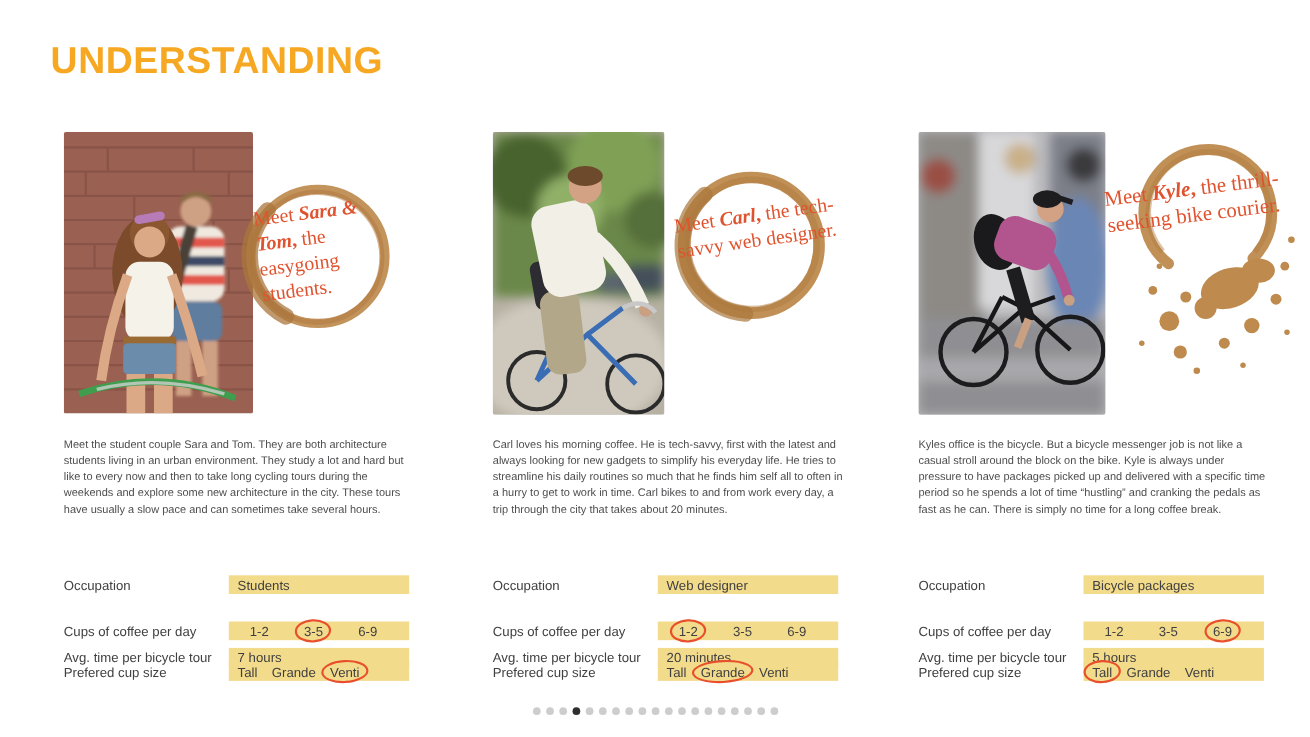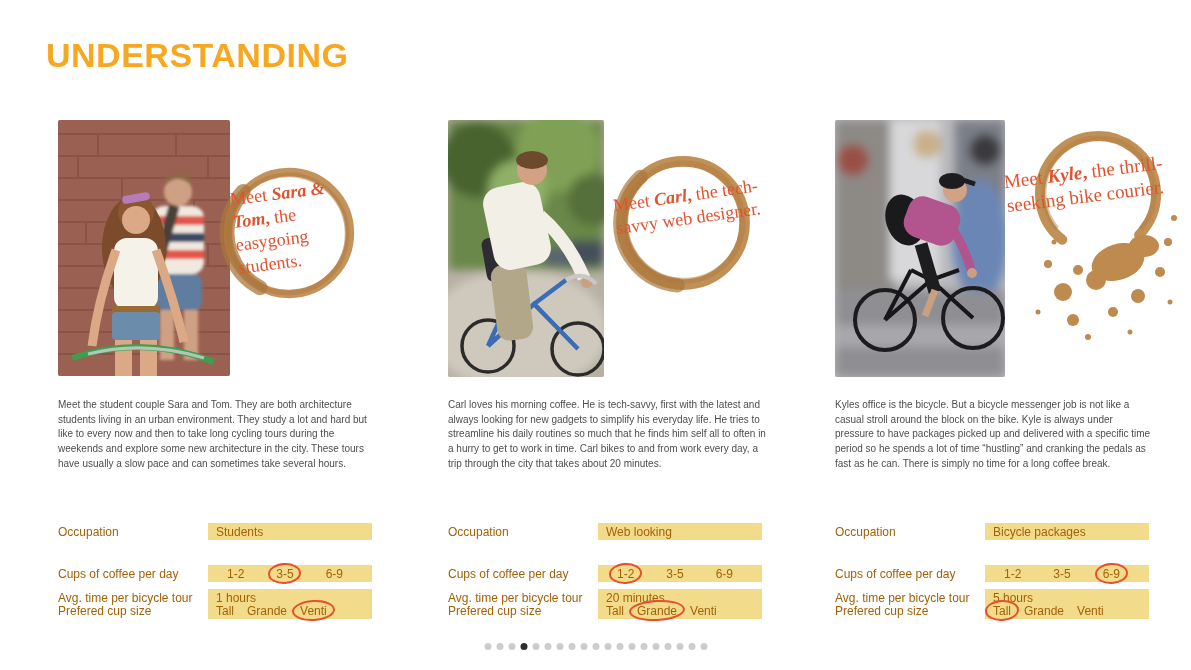--- a/index.html
+++ b/index.html
@@ -32,21 +32,21 @@
   .card1 .meet{left:176px;top:60px;width:132px;transform:rotate(-7deg);}
   .card2 .meet{left:166px;top:64px;width:150px;transform:rotate(-8deg);}
   .card3 .meet{left:170px;top:40px;width:168px;transform:rotate(-7deg);font-size:19px;}
   .meet .name{font-weight:bold;font-style:italic;}
   .meet .suffix{font-weight:bold;}
 
   .desc{position:absolute;left:0;top:278px;width:318px;margin:0;
         font-size:10px;line-height:14.7px;color:#4d4d4f;}
 
   
-  .trow{position:absolute;left:0;height:16px;font-size:12px;color:#a16207;width:300px;}
+  .trow{position:absolute;left:0;height:16px;font-size:12px;color:#404040;width:300px;}
   .r1{top:404px;} .r2{top:425px;margin-top:45px;} .r3{top:446px;} .r4{top:467px;margin-top:16px;}
   .tlabel{position:absolute;left:0;top:1px;white-space:nowrap;}
   .tbar{position:absolute;left:150px;top:-1px;width:164px;height:17px;background:#F3DB8C;
         display:flex;align-items:center;padding-left:8px;box-sizing:border-box;white-space:nowrap;}
   .cups .opt{margin-right:21px;margin-left:11px;}
   .sizes .opt{margin-right:13px;}
   .opt{position:relative;display:inline-block;}
   .opt.sel::after{content:"";position:absolute;left:-8px;right:-8px;top:-4px;bottom:-3px;
         border:2.2px solid #E8502B;border-radius:50%;transform:rotate(-3deg);}
 
@@ -118,21 +118,21 @@
     <p class="desc">Meet the student couple Sara and Tom. They are both architecture students living in an urban environment. They study a lot and hard but like to every now and then to take long cycling tours during the weekends and explore some new architecture in the city. These tours have usually a slow pace and can sometimes take several hours.</p>
     <div class="trow r1">
       <span class="tlabel">Occupation</span>
       <div class="tbar">
           <span>Students</span>
         </div>
     </div>
     <div class="trow r2">
       <span class="tlabel">Avg. time per bicycle tour</span>
       <div class="tbar">
-          <span>1 hours</span>
+          <span>7 hours</span>
         </div>
     </div>
     <div class="trow r3">
       <span class="tlabel">Cups of coffee per day</span>
       <div class="tbar cups">
         <span class="opt">1-2</span>
         <span class="opt sel">3-5</span>
         <span class="opt">6-9</span>
       </div>
     </div>
@@ -187,21 +187,21 @@
     </svg>
     <div class="meet">
       <span>Meet</span>
       <span class="name">Carl</span><span class="suffix">,</span>
       <span>the tech-savvy web designer.</span>
     </div>
     <p class="desc">Carl loves his morning coffee. He is tech-savvy, first with the latest and always looking for new gadgets to simplify his everyday life. He tries to streamline his daily routines so much that he finds him self all to often in a hurry to get to work in time. Carl bikes to and from work every day, a trip through the city that takes about 20 minutes.</p>
     <div class="trow r1">
       <span class="tlabel">Occupation</span>
       <div class="tbar">
-          <span>Web looking</span>
+          <span>Web designer</span>
         </div>
     </div>
     <div class="trow r2">
       <span class="tlabel">Avg. time per bicycle tour</span>
       <div class="tbar">
           <span>20 minutes</span>
         </div>
     </div>
     <div class="trow r3">
       <span class="tlabel">Cups of coffee per day</span>

